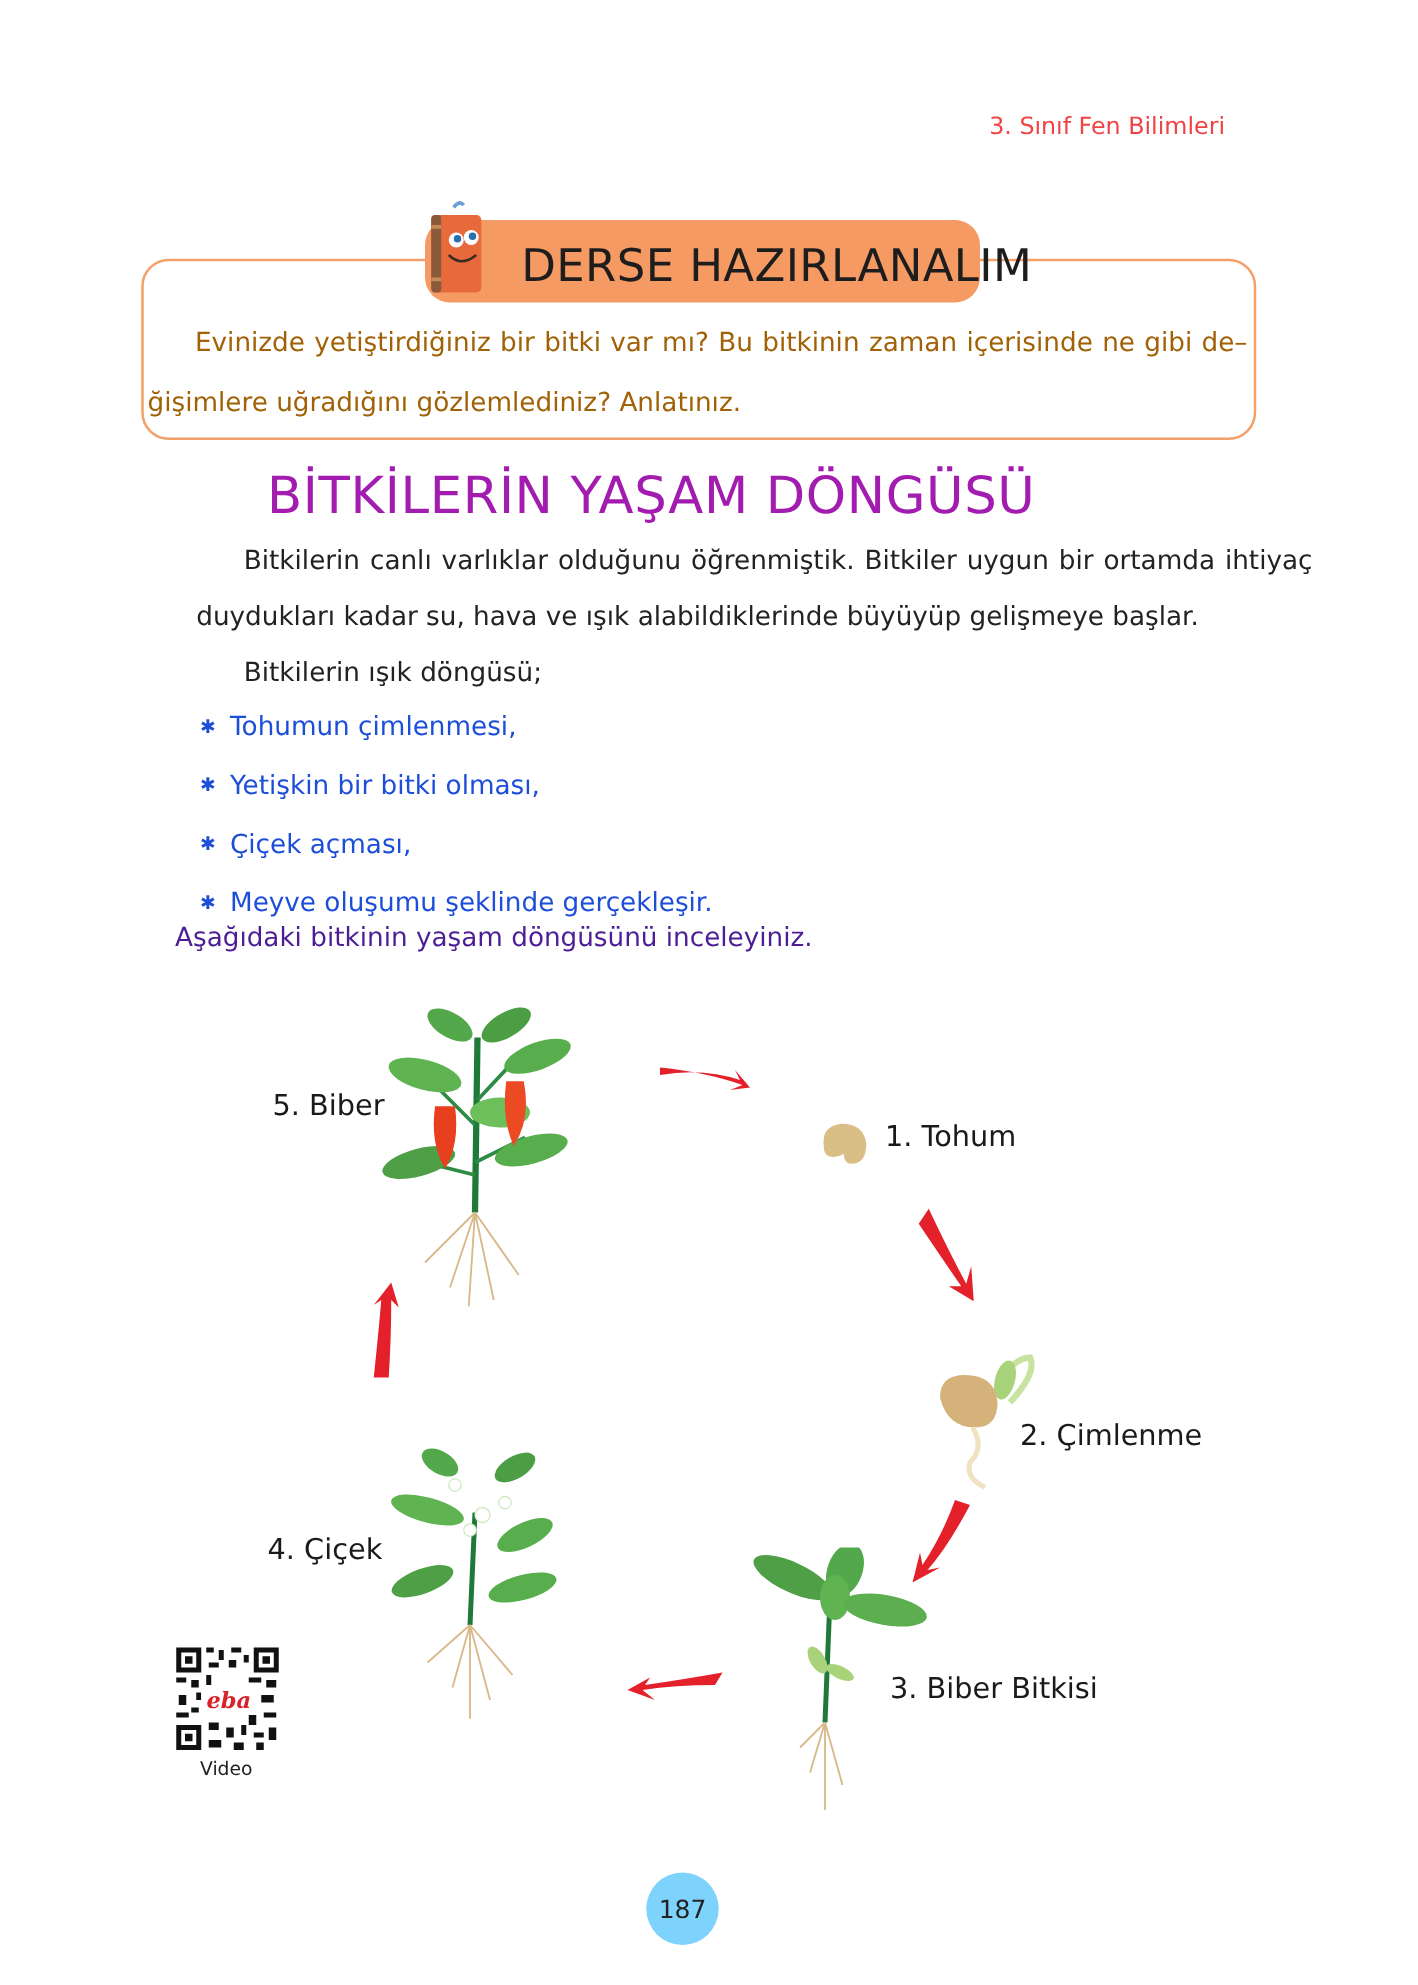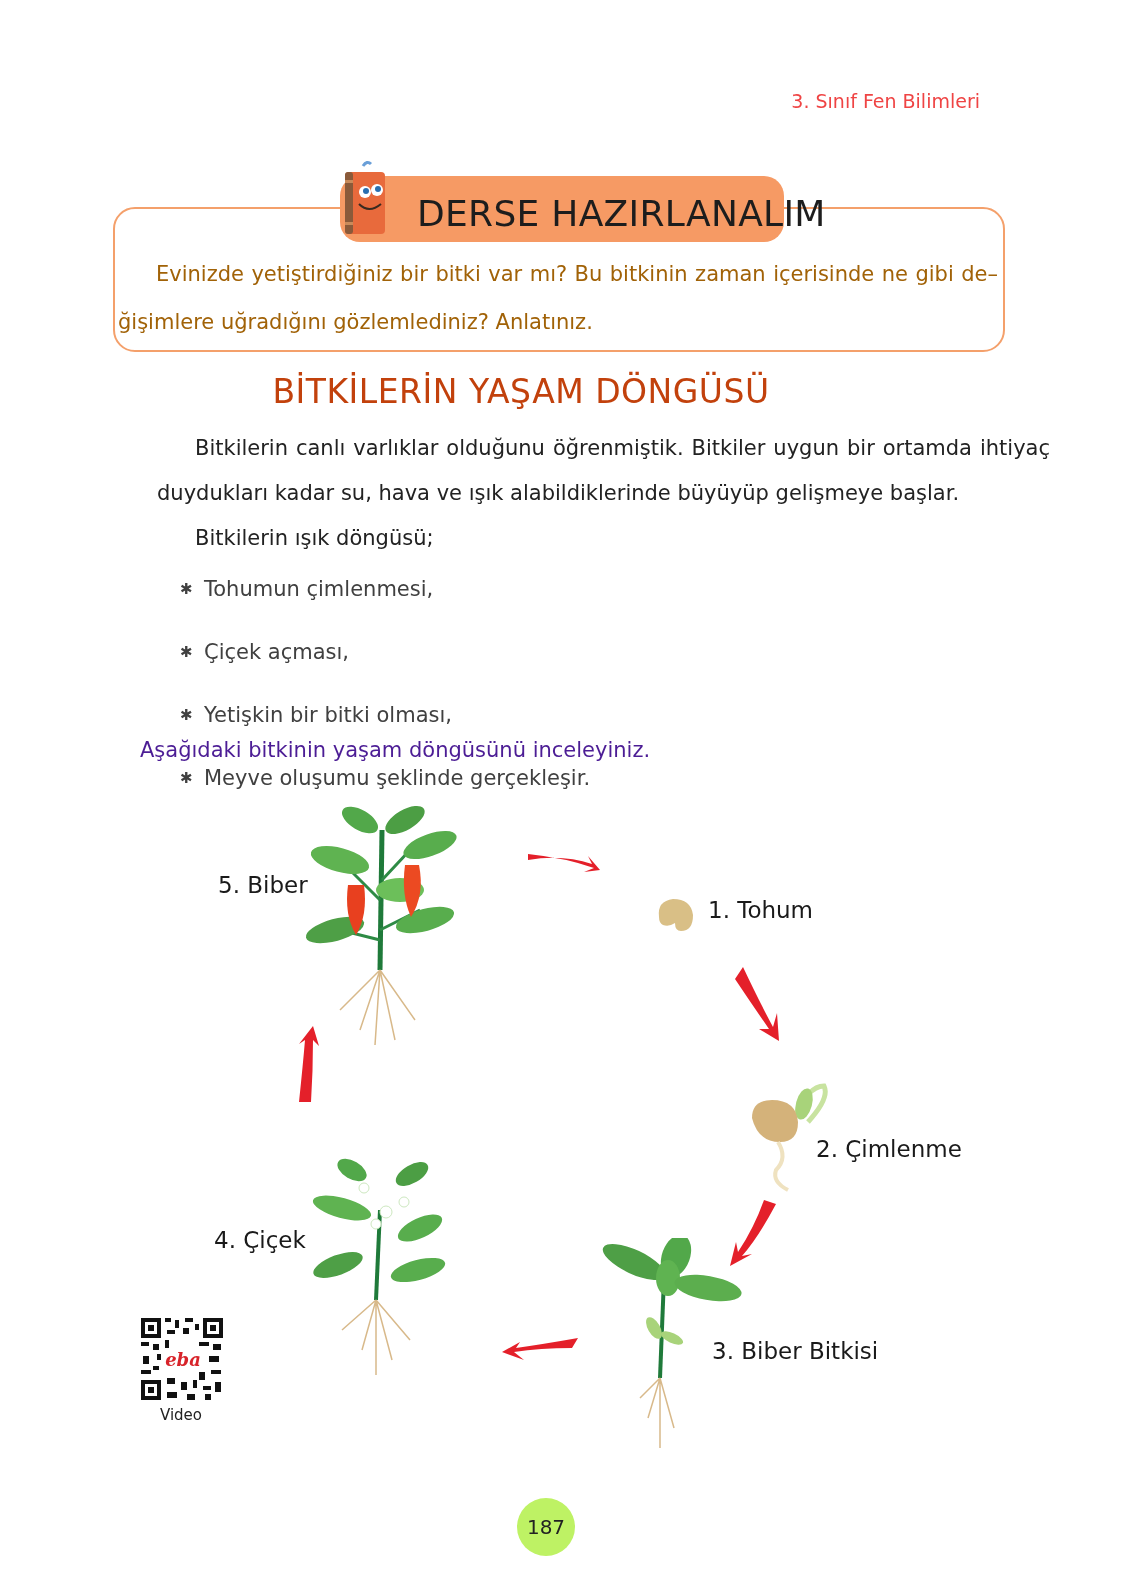--- a/index.html
+++ b/index.html
@@ -10,33 +10,33 @@
   
   .prep-box { left: 113px; top: 207px; width: 892px; height: 145px;
               border: 2px solid #f4a06b; border-radius: 22px; box-sizing: border-box; }
   .prep-tab { left: 340px; top: 176px; width: 444px; height: 66px; background: #f69a64;
               border-radius: 20px; }
   .prep-tab-title { left: 417px; top: 193px; font-size: 36px; color: #1d1d1d; letter-spacing: 0.3px; }
   .book-icon { left: 337px; top: 160px; width: 60px; height: 78px; }
   .prep-text { left: 118px; top: 250px; width: 880px; font-size: 21px; line-height: 48px; color: #a16207; }
   .prep-text p { margin: 0; }
   .indent { padding-left: 38px; }
-  .section-title { left: 0; width: 1042px; top: 372px; text-align: center; font-size: 33px;
-                   color: #c2410c; letter-spacing: 0.5px; }
+  .section-title { left: 0; width: 1042px; top: 372px; text-align: center; font-size: 41px;
+                   color: #a21caf; letter-spacing: 0.5px; }
   .body-text { left: 116px; top: 426px; width: 893px; font-size: 21px; line-height: 45px; color: #222; margin-left: 41px; }
   .body-text p { margin: 0; }
   .justify { text-align: justify; text-align-last: justify; }
-  .bullets { left: 180px; top: 558px; font-size: 21px; line-height: 63px; color: #404040; }
+  .bullets { left: 160px; top: 558px; font-size: 21px; line-height: 47px; color: #1d4ed8; }
   .bullets div .star { display: inline-block; width: 24px; font-size: 15px; vertical-align: 2px; }
   .outro { left: 140px; top: 738px; font-size: 21px; color: #4c1d95; }
   .stage-label { font-size: 23px; color: #1a1a1a; }
   .qr { left: 139px; top: 1316px; width: 86px; height: 86px; }
   .qr-caption { left: 160px; top: 1406px; font-size: 15px; color: #222; }
   .page-num-circle { left: 517px; top: 1498px; width: 58px; height: 58px; border-radius: 50%;
-                     background: #bef264; display: flex; align-items: center; justify-content: center;
+                     background: #7dd3fc; display: flex; align-items: center; justify-content: center;
                      font-size: 20px; color: #222; }
 </style>
 </head>
 <body>
 
 <div class="abs header-subject">3. Sınıf Fen Bilimleri</div>
 
 <div class="abs prep-box"></div>
 <div class="abs prep-tab"></div>
 <svg class="abs book-icon" viewBox="0 0 60 78">
@@ -58,22 +58,22 @@
 </div>
 
 <div class="abs section-title">BİTKİLERİN YAŞAM DÖNGÜSÜ</div>
 <div class="abs body-text">
   <p class="indent justify">Bitkilerin canlı varlıklar olduğunu öğrenmiştik. Bitkiler uygun bir ortamda ihtiyaç</p>
   <p>duydukları kadar su, hava ve ışık alabildiklerinde büyüyüp gelişmeye başlar.</p>
   <p class="indent">Bitkilerin ışık döngüsü;</p>
 </div>
 <div class="abs bullets">
   <div><span class="star">✱</span><span>Tohumun çimlenmesi,</span></div>
+  <div><span class="star">✱</span><span>Yetişkin bir bitki olması,</span></div>
   <div><span class="star">✱</span><span>Çiçek açması,</span></div>
-  <div><span class="star">✱</span><span>Yetişkin bir bitki olması,</span></div>
   <div><span class="star">✱</span><span>Meyve oluşumu şeklinde gerçekleşir.</span></div>
 </div>
 <div class="abs outro">Aşağıdaki bitkinin yaşam döngüsünü inceleyiniz.</div>
 
 <svg class="abs" style="left:300px;top:790px;width:160px;height:285px" viewBox="0 0 160 285">
   <path d="M82 40 L80 180" stroke="#1f7a3a" stroke-width="5" fill="none"></path>
   <path d="M82 90 L110 60 M80 110 L50 80 M80 140 L120 120 M80 150 L40 140" stroke="#2e8b45" stroke-width="3"></path>
   <ellipse cx="60" cy="30" rx="20" ry="10" fill="#52a84a" transform="rotate(30 60 30)"></ellipse>
   <ellipse cx="105" cy="30" rx="22" ry="10" fill="#4c9e44" transform="rotate(-30 105 30)"></ellipse>
   <ellipse cx="40" cy="70" rx="30" ry="12" fill="#5fb351" transform="rotate(15 40 70)"></ellipse>

